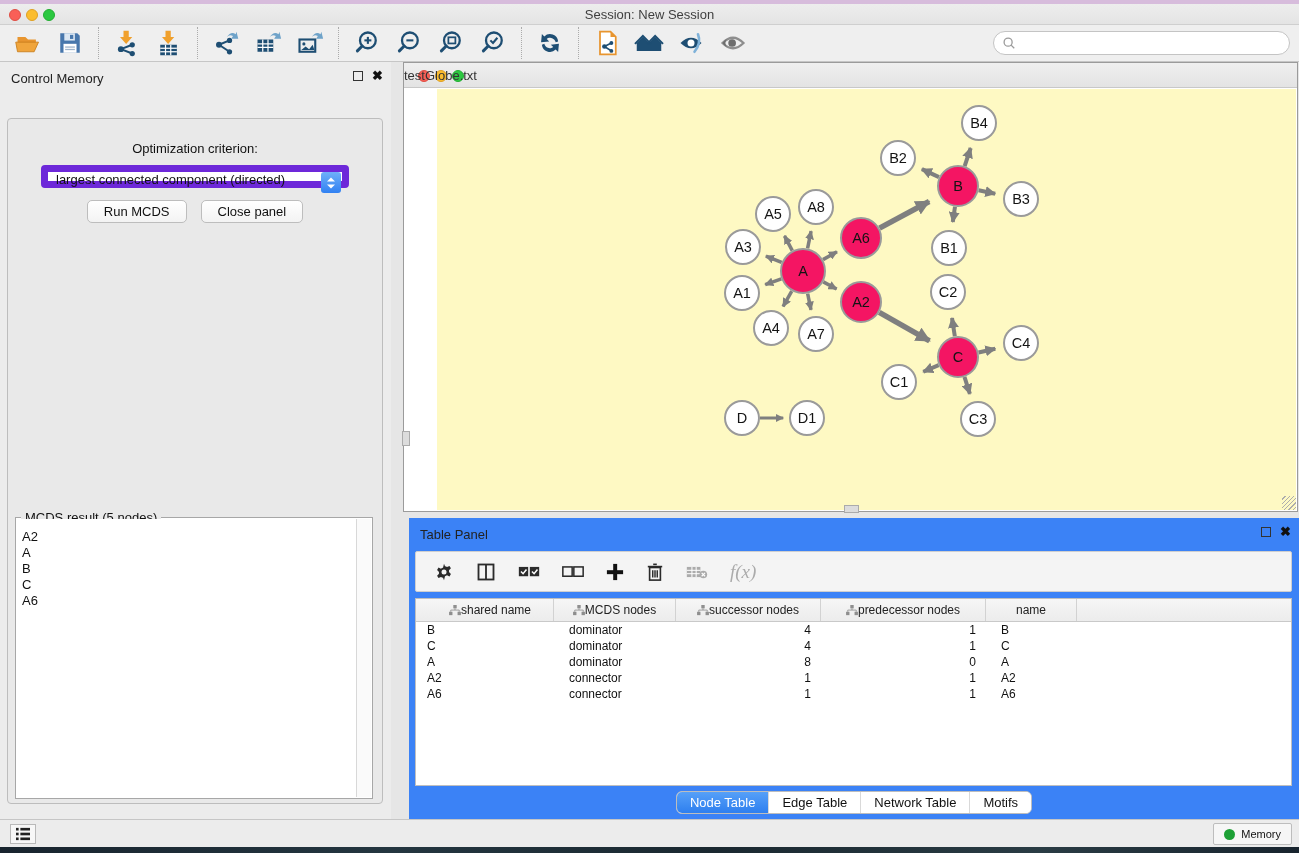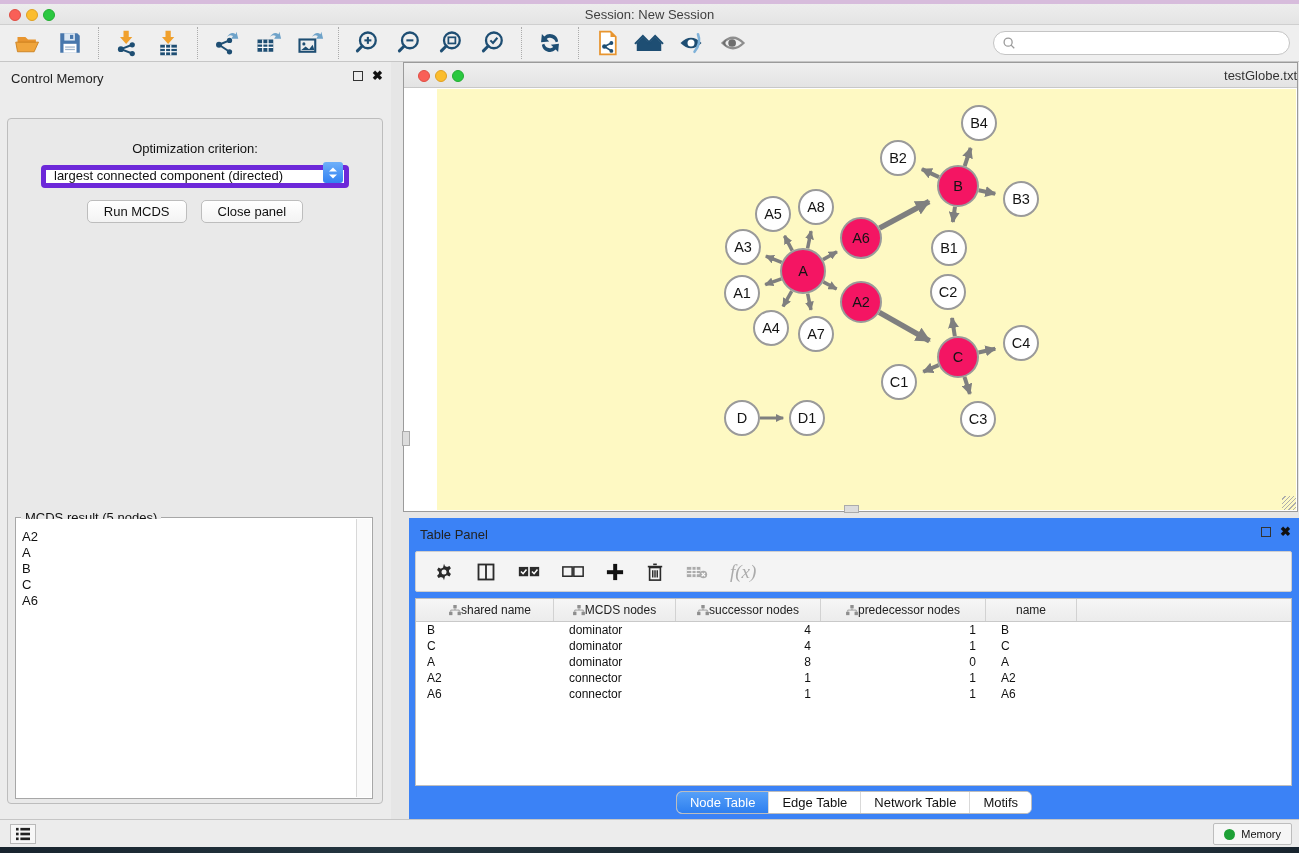--- a/index.html
+++ b/index.html
@@ -37,37 +37,37 @@
   .ph-close { font-size:13px; font-weight:bold; color:#111; line-height:10px; cursor:pointer; }
 
   .cp-tabs { position:absolute; left:0; right:0; top:33px; display:flex; justify-content:center; z-index:3; }
   .seg { display:flex; background:#fff; border:1px solid #BDBDBD; border-radius:6px; overflow:hidden; }
   .seg .seg-tab { padding:3px 13px; font-size:13px; color:#111; border-left:1px solid #D9D9D9; cursor:pointer; background:#fff; white-space:nowrap; }
   .seg .seg-tab:first-child { border-left:none; }
   .seg .seg-tab.active { background:linear-gradient(#56A0F8,#2E7FEF); color:#fff; border-left-color:#2E7FEF; }
 
   .cp-body { position:absolute; left:7px; right:8px; top:56px; bottom:15px; background:#E9E9E9; border:1px solid #BDBDBD; border-radius:4px; }
   .opt-label { text-align:center; margin-top:22px; font-size:13px; color:#111; }
-  .opt-select { position:relative; margin:9px auto 0; width:308px; height:23px; background:#fff; border:5px solid #6d28d9; border-radius:4px; display:flex; align-items:flex-end; cursor:pointer; }
+  .opt-select { position:relative; margin:9px auto 0; width:308px; height:23px; background:#fff; border:7px solid #6d28d9; border-radius:4px; display:flex; align-items:flex-start; cursor:pointer; }
   .opt-select .sel-text { font-size:13px; color:#111; padding-left:8px; flex:1; white-space:nowrap; overflow:hidden; }
   .opt-select .sel-spin { width:20px; height:21px; border-radius:3px; background:linear-gradient(#6FB0F9,#3181F2); margin-right:1px; display:flex; flex-direction:column; align-items:center; justify-content:center; color:#fff; }
   .sel-spin svg{display:block;}
   .cp-buttons { display:flex; justify-content:center; gap:14px; margin-top:12px; }
   .cp-btn { background:linear-gradient(#FFFFFF,#F3F3F3); border:1px solid #BDBDBD; border-radius:5px; font-size:13px; color:#111; padding:3px 16px; cursor:pointer; font-family:"Liberation Sans",sans-serif; }
 
   .mcds-fieldset { position:absolute; left:7px; right:9px; top:398px; bottom:4px; border:1px solid #A7A7A7; background:#fff; }
   .mcds-legend { position:absolute; top:-8px; left:5px; background:#E9E9E9; padding:0 4px; font-size:13px; color:#111; }
   .mcds-list { position:absolute; inset:1px 16px 1px 1px; background:#fff; overflow:hidden; padding:10px 0 0 5px; }
   .mcds-item { font-size:13px; color:#111; line-height:16px; }
   .mcds-scroll { position:absolute; top:1px; bottom:1px; right:1px; width:15px; background:#FAFAFA; border-left:1px solid #D8D8D8; }
 
   
   .net-window { position:absolute; left:403px; top:62px; width:895px; height:450px; background:#fff; border:1px solid #9B9B9B; }
   .net-titlebar { position:absolute; left:0; right:0; top:0; height:25px; background:linear-gradient(#EFEFEF,#E3E3E3); border-bottom:1px solid #C8C8C8; }
-  .net-titlebar .title { position:absolute; left:0; right:0; top:5px; text-align:right; font-size:13px; color:#333; }
+  .net-titlebar .title { position:absolute; left:0; right:0; top:5px; text-align:left; font-size:13px; color:#333; }
   .net-titlebar .tl { top:7px; }
   .net-titlebar .tl.red{left:14px;} .net-titlebar .tl.yellow{left:31px;} .net-titlebar .tl.green{left:48px;}
   .net-canvas { position:absolute; left:1px; right:1px; top:26px; bottom:1px; background:#fef9c3;margin-left:32px; }
   .net-handle-left { position:absolute; left:-2px; top:368px; width:8px; height:15px; background:#DCDCDC; border:1px solid #ABABAB; }
   .net-handle-bottom { position:absolute; left:440px; bottom:-2px; width:15px; height:8px; background:#DCDCDC; border:1px solid #ABABAB; }
   .net-resize-grip { position:absolute; right:1px; bottom:1px; width:14px; height:14px;
       background:repeating-linear-gradient(135deg, transparent, transparent 2px, #ADADAD 2px, #ADADAD 3px); cursor:nwse-resize; }
 
   
   .table-panel { position:absolute; left:409px; top:518px; width:890px; height:301px; background:#3b82f6; }

